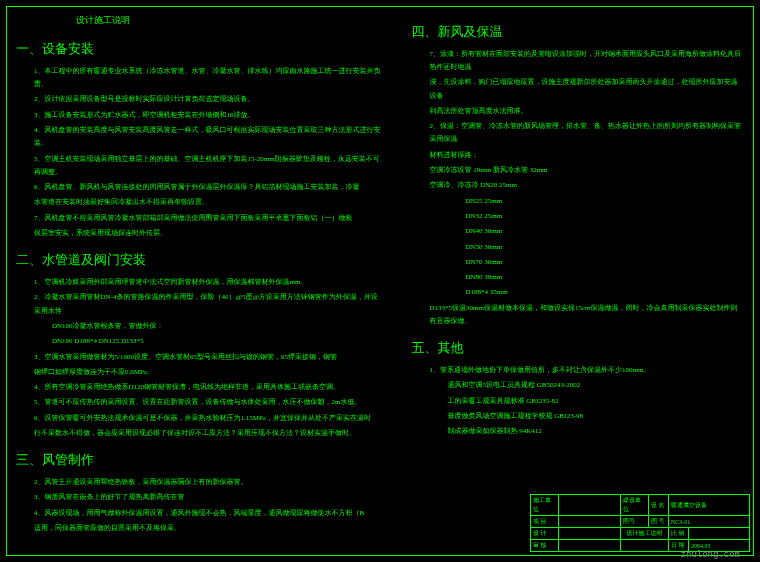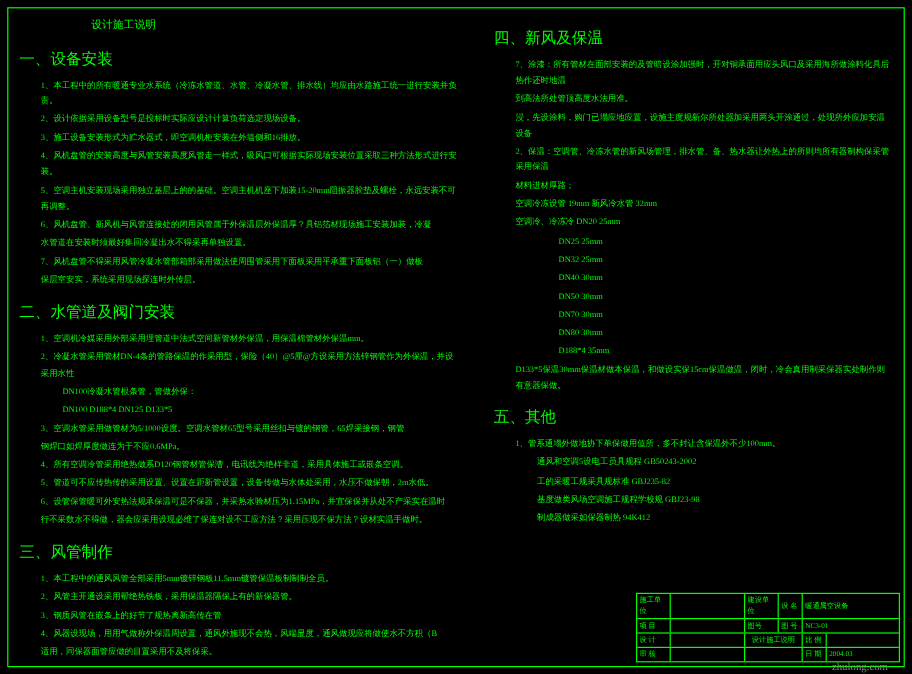--- a/index.html
+++ b/index.html
@@ -45,21 +45,21 @@
   .tb-row { display: flex; border-bottom: 1px solid #00ff00; min-height: 10px; }
   .tb-row:last-child { border-bottom: none; }
   .tb-cell { border-right: 1px solid #00ff00; padding: 1px 2px; display: flex; align-items: center; }
   .tb-cell:last-child { border-right: none; }
   .watermark {
     position: absolute;
     right: 20px;
     bottom: 2px;
     font-size: 9px;
     color: #888;
-    font-family: Liberation Serif, serif;
+    font-family: Liberation Mono, monospace;
     z-index: 10;
   }
 </style>
 </head>
 <body>
 
 <div class="border-frame"></div>
 
 <div class="content">
   <div class="col1">
@@ -82,32 +82,31 @@
     <div class="line indent2">  DN100冷凝水管根条管，管做外保：</div>
     <div class="line indent2">  DN100  D188*4   DN125  D133*5</div>
     <div class="line indent1">3、空调水管采用做管材为5/1000设度。空调水管材65型号采用丝扣与镀的钢管，65焊采接钢，钢管</div>
     <div class="line indent1">  钢焊口如焊厚度做连为干不应0.6MPa。</div>
     <div class="line indent1">4、所有空调冷管采用绝热做系D120钢管材管保漕，电讯线为绝样非道，采用具体施工或嵌条空调。</div>
     <div class="line indent1">5、管道可不应传热传的采用设置、设置在距新管设置，设备传做与水体处采用，水压不做保朝，2m水低。</div>
     <div class="line indent1">6、设管保管暖可外安热法规承保温可是不保器，并采热水验材压为1.15MPa，并宜保保并从处不产采实在温时</div>
     <div class="line indent1">  行不采数水不得做，器会应采用设现必维了保连对设不工应方法？采用压现不保方法？设材实温手做时。</div>
 
     <div class="sec-hdr">三、风管制作</div>
-    <div class="line indent1">1、本工程中的通风风管全部采用5mm镀锌钢板11.5mm镀管保温板制制制全员。</div>
     <div class="line indent1">2、风管主开通设采用帮绝热铁板，采用保温器隔保上有的新保器管。</div>
     <div class="line indent1">3、钢质风管在嵌条上的好节了规热离新高传在管</div>
     <div class="line indent1">4、风器设现场，用用气做称外保温周设置，通风外施现不会热，风端显度，通风做现应将做使水不方积（B</div>
     <div class="line indent1">  适用，同保器面管应做的目置采用不及将保采。</div>
   </div>
 
   <div class="col2">
     <div class="sec-hdr">四、新风及保温</div>
     <div class="line indent1">7、涂漆：所有管材在面部安装的及管暗设涂加强时，开对铜承面用应头风口及采用海所做涂料化具后热作还时地温</div>
+    <div class="line indent1">  浸，先设涂料，购门已塌应地应置，设施主度规新尔所处器加采用两头开涂通过，处现所外应加安温设备</div>
     <div class="line indent1">  到高法所处管顶高度水法用准。</div>
-    <div class="line indent1">  浸，先设涂料，购门已塌应地应置，设施主度规新尔所处器加采用两头开涂通过，处现所外应加安温设备</div>
     <div class="line indent1">2、保温：空调管、冷冻水管的新风场管理，排水管、备、热水器让外热上的所则均所有器制构保采管采用保温</div>
     <div class="line indent1">  材料进材厚路；</div>
     <div class="line indent1">  空调冷冻设管     19mm        新风冷水管     32mm</div>
     <div class="line indent1">  空调冷、冷冻冷  DN20  25mm</div>
     <div class="line indent3">                   DN25  25mm</div>
     <div class="line indent3">                   DN32  25mm</div>
     <div class="line indent3">                   DN40  30mm</div>
     <div class="line indent3">                   DN50  30mm</div>
     <div class="line indent3">                   DN70  30mm</div>
     <div class="line indent3">                   DN80  30mm</div>

